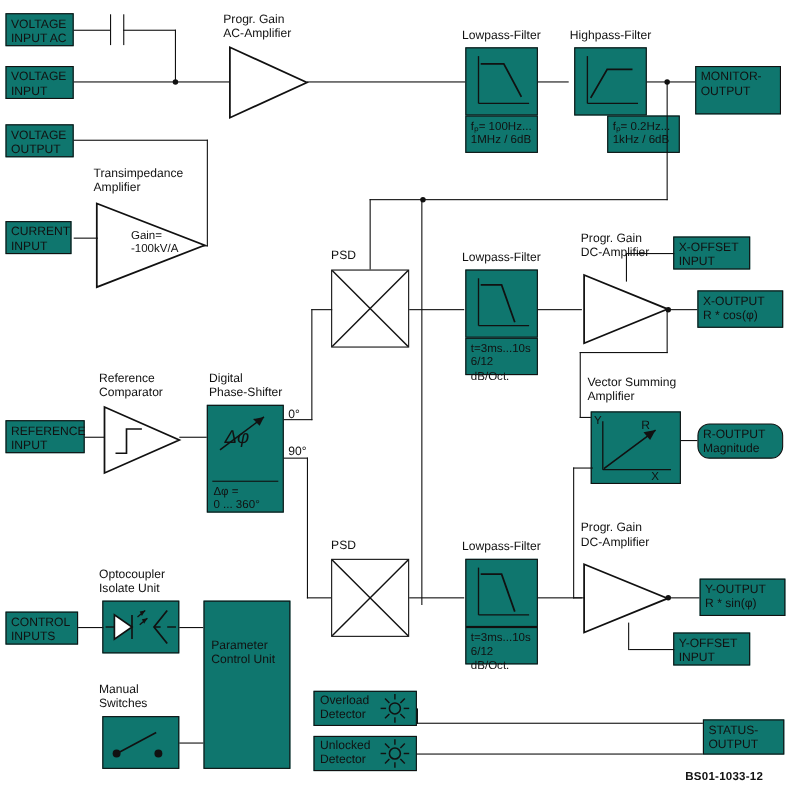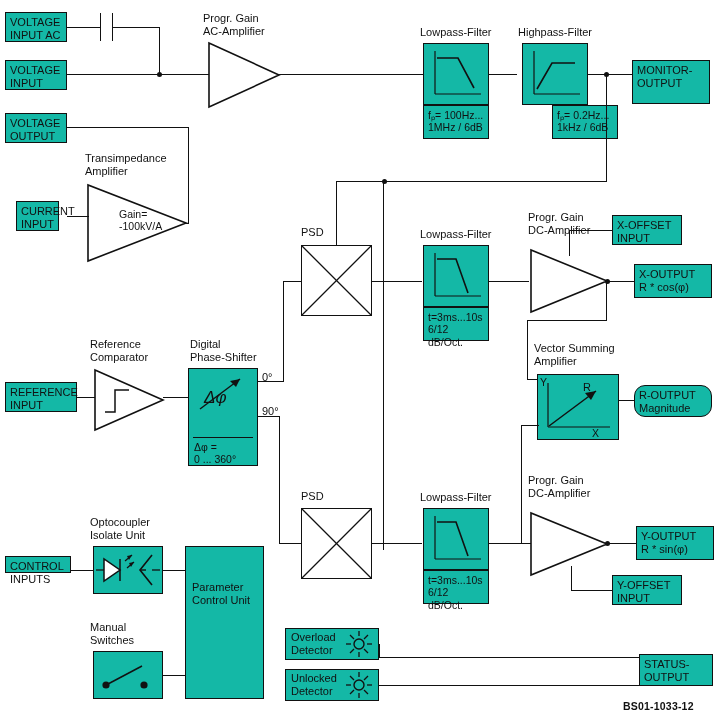--- a/index.html
+++ b/index.html
@@ -1,18 +1,18 @@
 <!DOCTYPE html>
 <html><head>
 <meta charset="utf-8">
 <style>
   html,body{margin:0;padding:0;background:#ffffff;}
   body{font-family:"Liberation Sans", sans-serif;}
   #root{position:relative;width:721px;height:717px;overflow:hidden;background:#fff;}
-  .box{position:absolute;border:1.3px solid #111;background:#14b8a6;box-sizing:border-box;}
+  .box{position:absolute;border:1.3px solid #111;background:#0f766e;box-sizing:border-box;}
   .lbl{position:absolute;color:#111;line-height:1.15;white-space:pre-line;}
   .boxtext{position:absolute;box-sizing:border-box;padding:3px 4px;color:#111;line-height:1.18;white-space:pre-line;}
   .ln{position:absolute;background:#111;}
   .hl{height:1.3px;}
   .vl{width:1.3px;}
   .dot{position:absolute;width:5px;height:5px;border-radius:50%;background:#111;}
   .tri{position:absolute;}
   .credit{position:absolute;font-size:10.5px;font-weight:bold;color:#111;letter-spacing:0.2px;}
   .graph{position:absolute;}
   .xbox{position:absolute;border:1.3px solid #111;box-sizing:border-box;background:#fff;}
@@ -24,25 +24,25 @@
 <body>
 
 <div id="root">
 
   <div class="box boxtext t11" style="left:5px;top:12px;width:62px;height:30px;">VOLTAGE
 INPUT AC</div>
   <div class="box boxtext t11" style="left:5px;top:60px;width:62px;height:30px;">VOLTAGE
 INPUT</div>
   <div class="box boxtext t11" style="left:5px;top:113px;width:62px;height:30px;">VOLTAGE
 OUTPUT</div>
-  <div class="box boxtext t11" style="left:16px;top:201px;width:43px;height:30px;">CURRENT
+  <div class="box boxtext t11" style="left:5px;top:201px;width:60px;height:30px;">CURRENT
 INPUT</div>
   <div class="box boxtext t11" style="left:5px;top:382px;width:72px;height:30px;">REFERENCE
 INPUT</div>
-  <div class="box boxtext t11" style="left:5px;top:556px;width:66px;height:17px;">CONTROL
+  <div class="box boxtext t11" style="left:5px;top:556px;width:66px;height:30px;">CONTROL
 INPUTS</div>
 
   <div class="ln hl" style="left:67px;top:27px;width:33px;"></div>
 
   <div class="ln vl" style="left:100px;top:13px;height:28px;"></div>
   <div class="ln vl" style="left:112px;top:13px;height:28px;"></div>
   <div class="ln hl" style="left:112px;top:27px;width:48px;"></div>
 
   <div class="ln vl" style="left:159px;top:27px;height:48px;"></div>
   <div class="dot" style="left:157px;top:72px;"></div>

